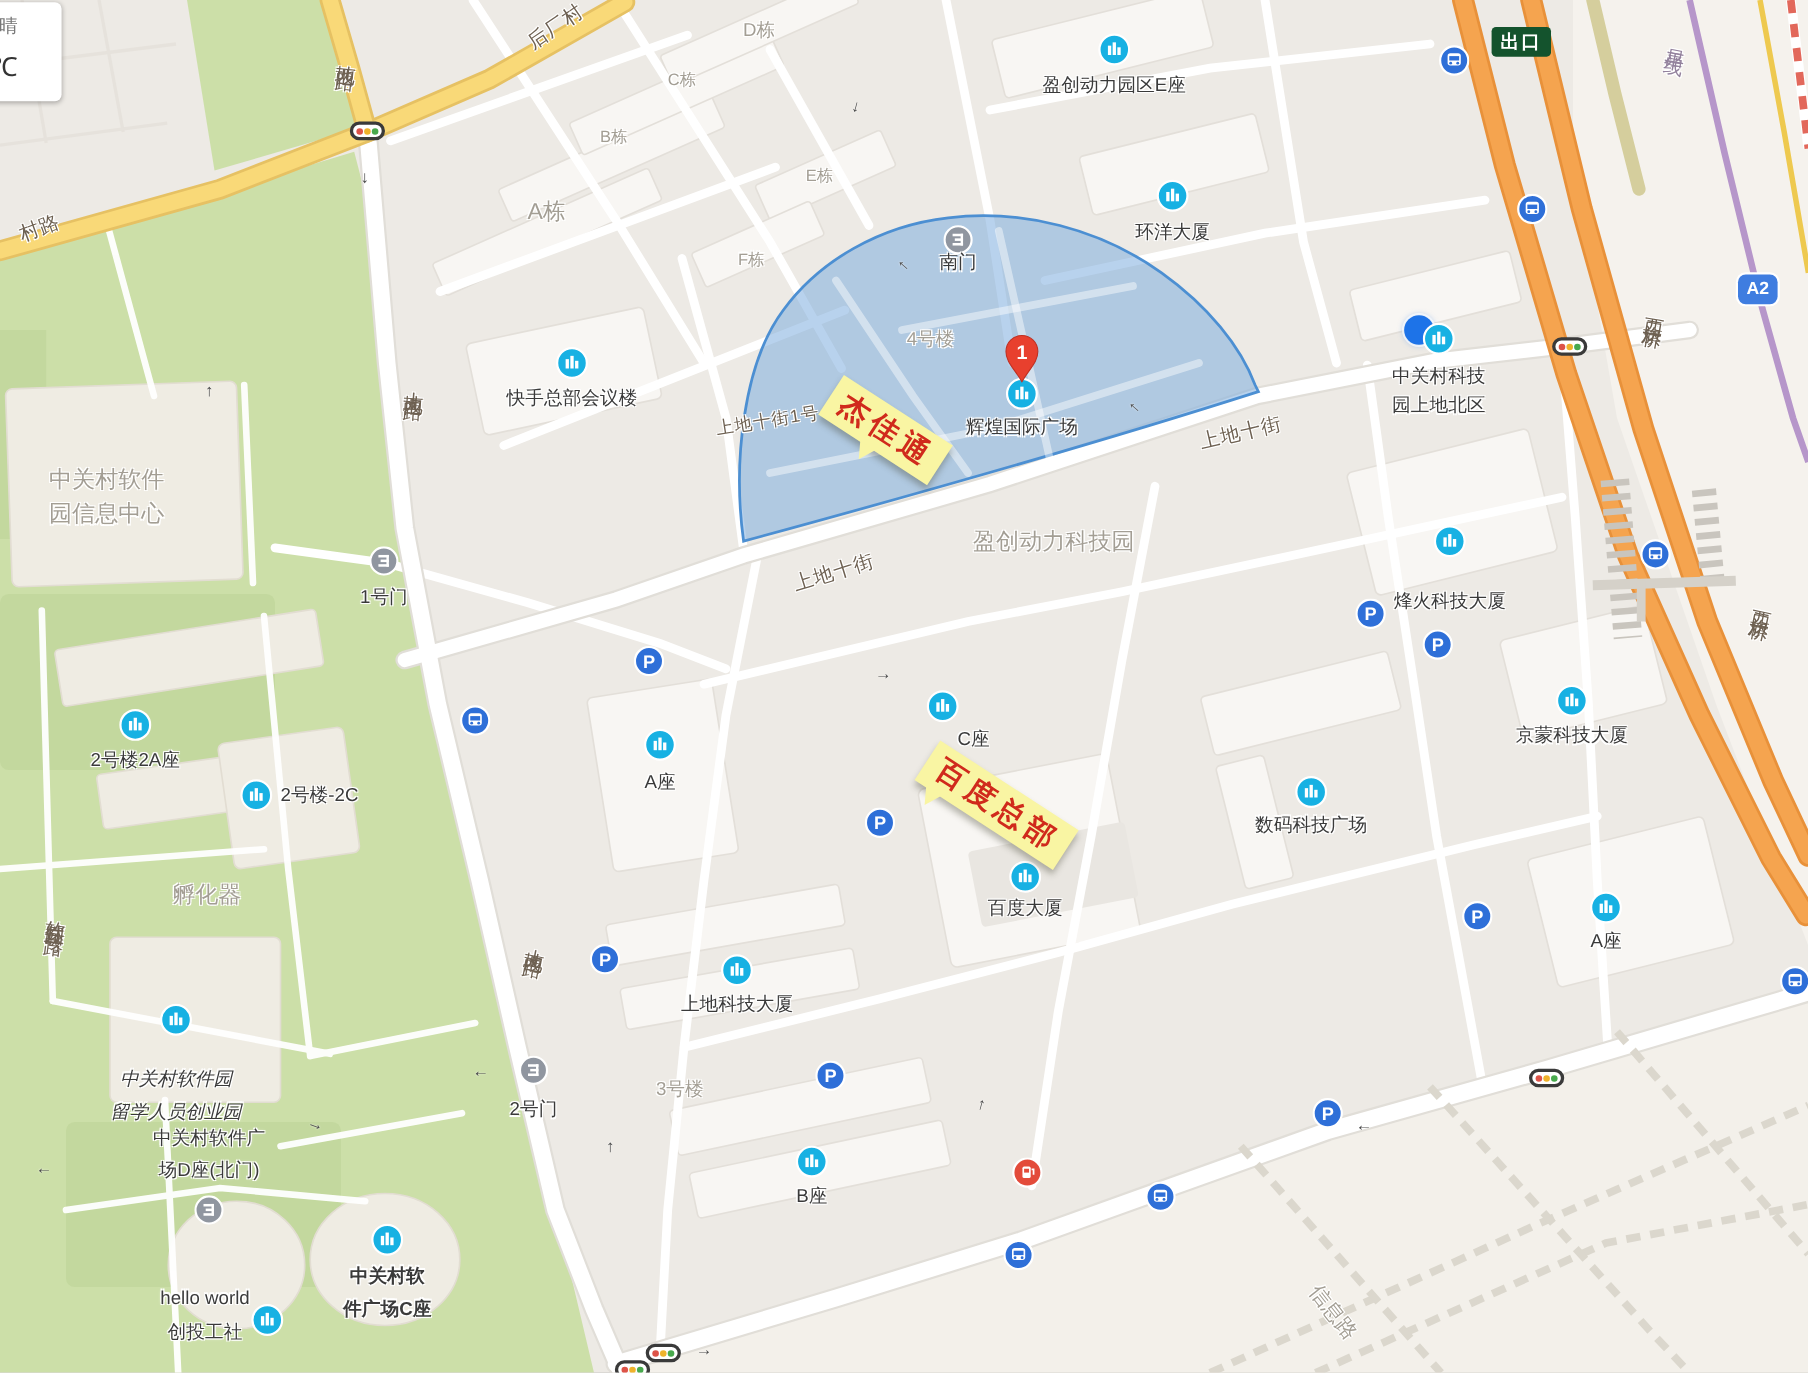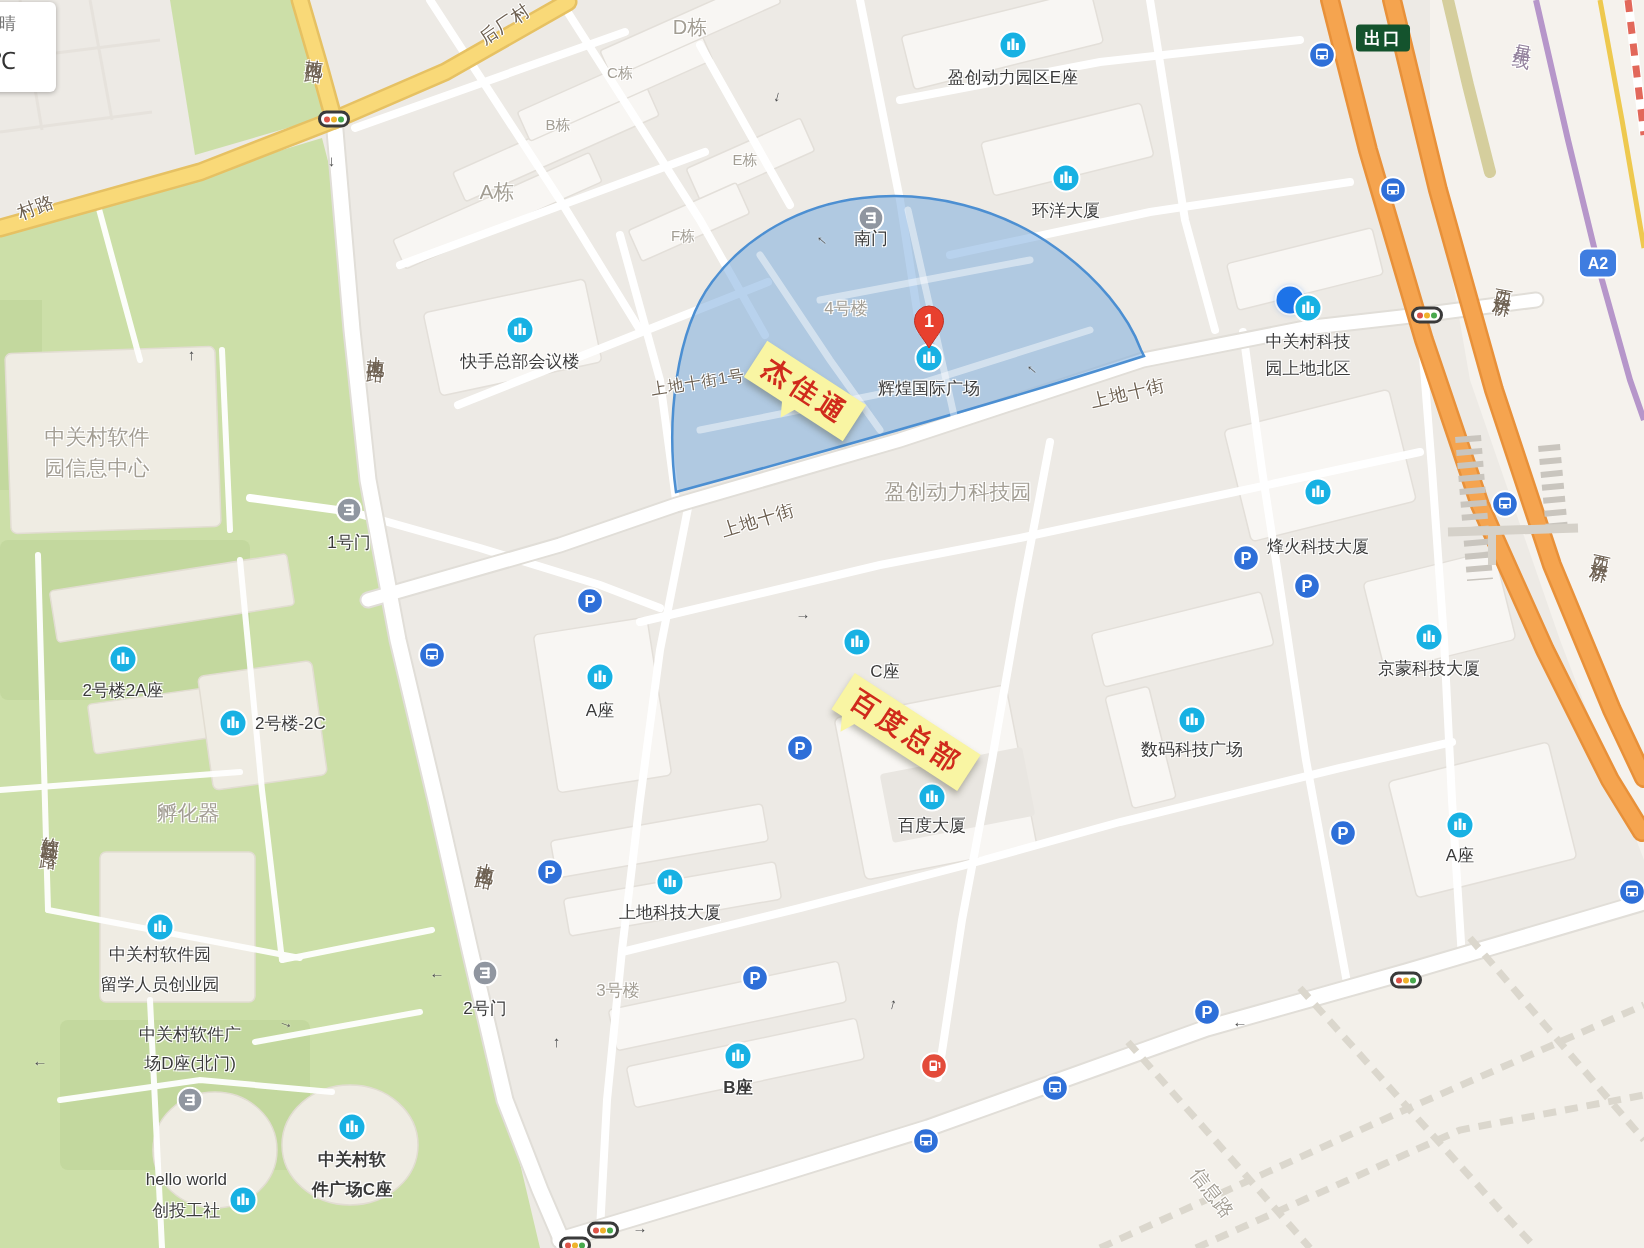--- a/index.html
+++ b/index.html
@@ -237,21 +237,21 @@
       </div>
       <div class="area-label" style="left: 497px; top: 192px; font-size: 21px; transform: translate(-50%, -50%);">
         <div>A栋</div>
       </div>
       <div class="area-label" style="left: 558px; top: 125px; font-size: 15px; transform: translate(-50%, -50%);">
         <div>B栋</div>
       </div>
       <div class="area-label" style="left: 620px; top: 73px; font-size: 15px; transform: translate(-50%, -50%);">
         <div>C栋</div>
       </div>
-      <div class="area-label" style="left: 690px; top: 27px; font-size: 20px; transform: translate(-50%, -50%);">
+      <div class="area-label" style="left: 690px; top: 27px; font-size: 17px; transform: translate(-50%, -50%);">
         <div>D栋</div>
       </div>
       <div class="area-label" style="left: 745px; top: 160px; font-size: 15px; transform: translate(-50%, -50%);">
         <div>E栋</div>
       </div>
       <div class="area-label" style="left: 683px; top: 236px; font-size: 15px; transform: translate(-50%, -50%);">
         <div>F栋</div>
       </div>
       <div class="road-label" style="left: 505px; top: 24px; transform: translate(-50%, -50%) rotate(-34deg);">后厂村</div>
       <div class="road-label" style="left: 36px; top: 207px; transform: translate(-50%, -50%) rotate(-20deg);">村路</div>
@@ -628,34 +628,34 @@
       <div class="poi-icon" style="left: 738px; top: 1056px;">
         <svg width="30" height="30" viewBox="0 0 30 30">
           <circle cx="15" cy="15" r="13.5" fill="#17b1e3" stroke="#fff" stroke-width="2"></circle>
           <g fill="#fff">
             <rect x="9.2" y="11.5" width="3" height="8.5"></rect>
             <rect x="13.5" y="8.5" width="3" height="11.5"></rect>
             <rect x="17.8" y="13" width="3" height="7"></rect>
           </g>
         </svg>
       </div>
-      <div class="poi-label" style="left: 738px; top: 1074px; line-height: 27px; font-weight: bold;">
+      <div class="poi-label" style="left: 738px; top: 1074px; line-height: 27px;">
         <div>B座</div>
       </div>
       <div class="poi-icon" style="left: 160px; top: 927px;">
         <svg width="30" height="30" viewBox="0 0 30 30">
           <circle cx="15" cy="15" r="13.5" fill="#17b1e3" stroke="#fff" stroke-width="2"></circle>
           <g fill="#fff">
             <rect x="9.2" y="11.5" width="3" height="8.5"></rect>
             <rect x="13.5" y="8.5" width="3" height="11.5"></rect>
             <rect x="17.8" y="13" width="3" height="7"></rect>
           </g>
         </svg>
       </div>
-      <div class="poi-label" style="left: 160px; top: 940px; line-height: 30px;">
+      <div class="poi-label" style="left: 160px; top: 966px; line-height: 30px; font-style: italic;">
         <div>中关村软件园</div>
         <div>留学人员创业园</div>
       </div>
       <div class="poi-icon" style="left: 352px; top: 1127px;">
         <svg width="30" height="30" viewBox="0 0 30 30">
           <circle cx="15" cy="15" r="13.5" fill="#17b1e3" stroke="#fff" stroke-width="2"></circle>
           <g fill="#fff">
             <rect x="9.2" y="11.5" width="3" height="8.5"></rect>
             <rect x="13.5" y="8.5" width="3" height="11.5"></rect>
             <rect x="17.8" y="13" width="3" height="7"></rect>

